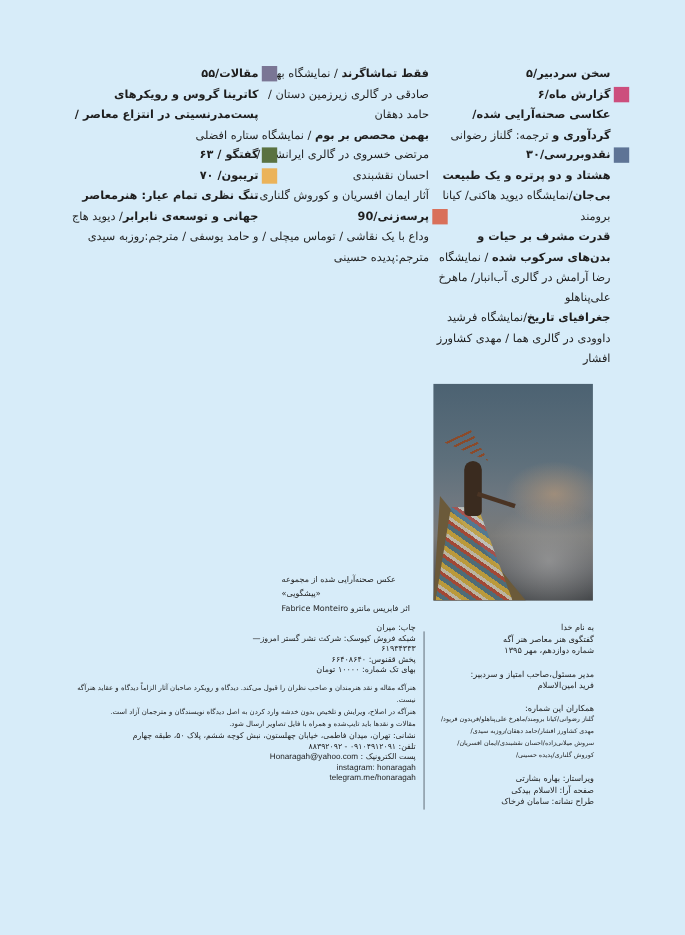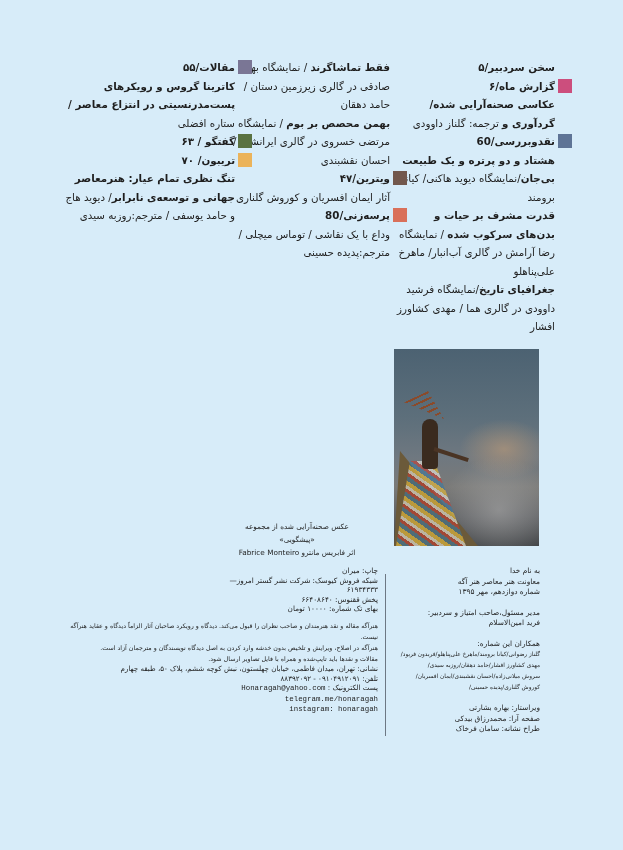--- a/index.html
+++ b/index.html
@@ -82,25 +82,25 @@
       background: #4a3424; transform: rotate(18deg); transform-origin: left center;
     }
     .photo .hair {
       position: absolute; left: 10px; top: 42px; width: 40px; height: 28px;
       background: repeating-linear-gradient(-25deg, #8b4a2a 0 2px, transparent 2px 6px);
       clip-path: polygon(0 40%, 100% 100%, 60% 0);
     }
 
     .caption {
       position: absolute;
-      left: 228px;
+      left: 256px;
       top: 520px;
       width: 138px;
       direction: rtl;
-      text-align: center;
+      text-align: left;
       font-size: 7.3px;
       line-height: 13px;
     }
 
     
     .credits {
       position: absolute;
       left: 400px;
       top: 566px;
       width: 140px;
@@ -145,70 +145,66 @@
     .contact {
       position: absolute;
       left: 60px;
       top: 664px;
       width: 318px;
       direction: rtl;
       text-align: right;
       font-size: 7.1px;
       line-height: 9.5px;
     }
-    .contact .ltr { direction: ltr; unicode-bidi: embed; font-family: Liberation Mono, monospace; font-size: 7.4px; }
+    .contact .ltr { direction: ltr; unicode-bidi: embed; font-family: Liberation Sans, sans-serif; font-size: 7.4px; }
   </style>
 </head>
 <body>
 
 <div class="toc-col col-right">
   <div class="section-head">
     <span>سخن سردبیر/۵</span>
   </div>
   <div class="section-head">
     <span class="swatch" style="background:#cc4e7d"></span>
     <span>گزارش ماه/۶</span>
   </div>
   <div class="toc-entry">
     <span class="title-bold">عکاسی صحنه‌آرایی شده/گردآوری و</span>
-    <span class="desc">ترجمه: گلناز داوودی</span>
+    <span class="desc">ترجمه: گلناز رضوانی</span>
   </div>
   <div class="section-head">
     <span class="swatch" style="background:#5e7496"></span>
-    <span>نقدوبررسی/60</span>
+    <span>نقدوبررسی/۳۰</span>
   </div>
   <div class="toc-entry">
     <span class="title-bold">هشتاد و دو پرتره و یک طبیعت</span>
     <span class="title-bold">بی‌جان</span><span class="desc">/نمایشگاه دیوید هاکنی/ کیانا برومند</span>
   </div>
   <div class="toc-entry">
     <span class="title-bold">قدرت مشرف بر حیات و بدن‌های سرکوب شده</span><span class="desc"> / نمایشگاه رضا آرامش در گالری آب‌انبار/ ماهرخ علی‌پناهلو</span>
   </div>
   <div class="toc-entry">
     <span class="title-bold">جغرافیای تاریخ</span><span class="desc">/نمایشگاه فرشید داوودی در گالری هما / مهدی کشاورز افشار</span>
   </div>
 </div>
 
 <div class="toc-col col-mid">
   <div class="toc-entry">
     <span class="title-bold">فقط تماشاگرند</span><span class="desc"> / نمایشگاه بهنام صادقی در گالری زیرزمین دستان / حامد دهقان</span>
   </div>
   <div class="toc-entry">
     <span class="title-bold">بهمن محصص بر بوم</span><span class="desc"> / نمایشگاه مرتضی خسروی در گالری ایرانشهر / احسان نقشبندی</span>
   </div>
-  <div class="section-head">
-    <span class="swatch" style="background:#72584d"></span>
-    <span>ویترین/۴۷</span>
-  </div>
   <div class="toc-entry">
     <span class="desc">آثار ایمان افسریان و کوروش گلناری</span>
   </div>
   <div class="section-head">
     <span class="swatch" style="background:#d9705a"></span>
-    <span>پرسه‌زنی/80</span>
+    <span>پرسه‌زنی/90</span>
   </div>
   <div class="toc-entry">
     <span class="desc">وداع با یک نقاشی / توماس میچلی / مترجم:پدیده حسینی</span>
   </div>
 </div>
 
 <div class="toc-col col-left">
   <div class="section-head">
     <span class="swatch" style="background:#7a7695"></span>
     <span>مقالات/۵۵</span>
@@ -239,34 +235,34 @@
   <div class="arm"></div>
 </div>
 
 <div class="caption">
   <div>عکس صحنه‌آرایی شده از مجموعه «پیشگویی»</div>
   <div>اثر فابریس مانترو Fabrice Monteiro</div>
 </div>
 
 <div class="credits">
   <div class="b">به نام خدا</div>
-  <div class="b">معاونت هنر معاصر هنر آگه</div>
+  <div class="b">گفتگوی هنر معاصر هنر آگه</div>
   <div class="b">شماره دوازدهم، مهر ۱۳۹۵</div>
   <div class="gap"></div>
   <div class="b">مدیر مسئول،صاحب امتیاز و سردبیر:</div>
   <div>فرید امین‌الاسلام</div>
   <div class="gap"></div>
   <div class="b">همکاران این شماره:</div>
   <div class="small">گلناز رضوانی/کیانا برومند/ماهرخ علی‌پناهلو/فریدون فریود/</div>
   <div class="small">مهدی کشاورز افشار/حامد دهقان/روزبه سیدی/</div>
   <div class="small">سروش میلانی‌زاده/احسان نقشبندی/ایمان افسریان/</div>
   <div class="small">کوروش گلناری/پدیده حسینی/</div>
   <div class="gap"></div>
   <div>ویراستار: بهاره بشارتی</div>
-  <div>صفحه آرا: محمدرزاق بیدکی</div>
+  <div>صفحه آرا: الاسلام بیدکی</div>
   <div>طراح نشانه: سامان فرخاک</div>
 </div>
 
 <div class="divider"></div>
 
 <div class="pubinfo">
   <div>چاپ: میران</div>
   <div>شبکه فروش کیوسک: شرکت نشر گستر امروز—۶۱۹۳۴۳۳۳</div>
   <div>پخش ققنوس: ۶۶۴۰۸۶۴۰</div>
   <div>بهای تک شماره: ۱۰۰۰۰ تومان</div>
@@ -278,15 +274,15 @@
   <div>مقالات و نقدها باید تایپ‌شده و همراه با فایل تصاویر ارسال شود.</div>
 </div>
 
 <div class="contact">
   <div>نشانی: تهران، میدان فاطمی، خیابان چهلستون، نبش کوچه ششم، پلاک ۵۰، طبقه چهارم</div>
   <div>تلفن: ۰۹۱۰۴۹۱۲۰۹۱ - ۸۸۳۹۲۰۹۲</div>
   <div>
     <span>پست الکترونیک :</span>
     <span class="ltr">Honaragah@yahoo.com</span>
   </div>
+  <div><span class="ltr">instagram: honaragah</span></div>
   <div><span class="ltr">telegram.me/honaragah</span></div>
-  <div><span class="ltr">instagram: honaragah</span></div>
 </div>
 
 </body></html>

